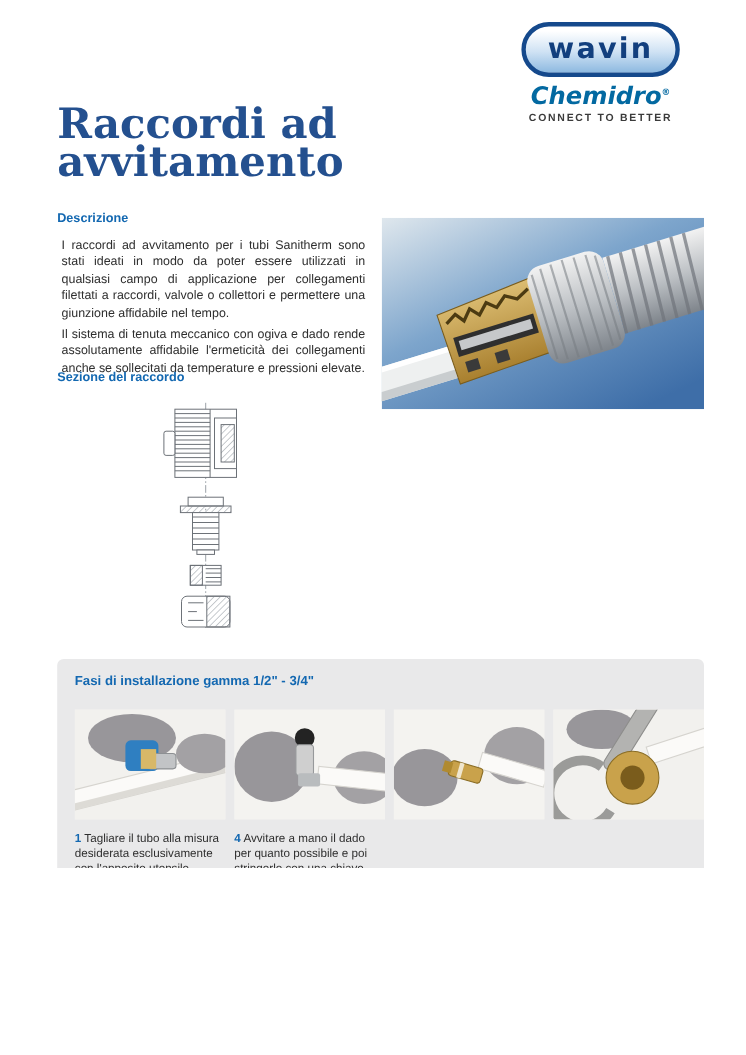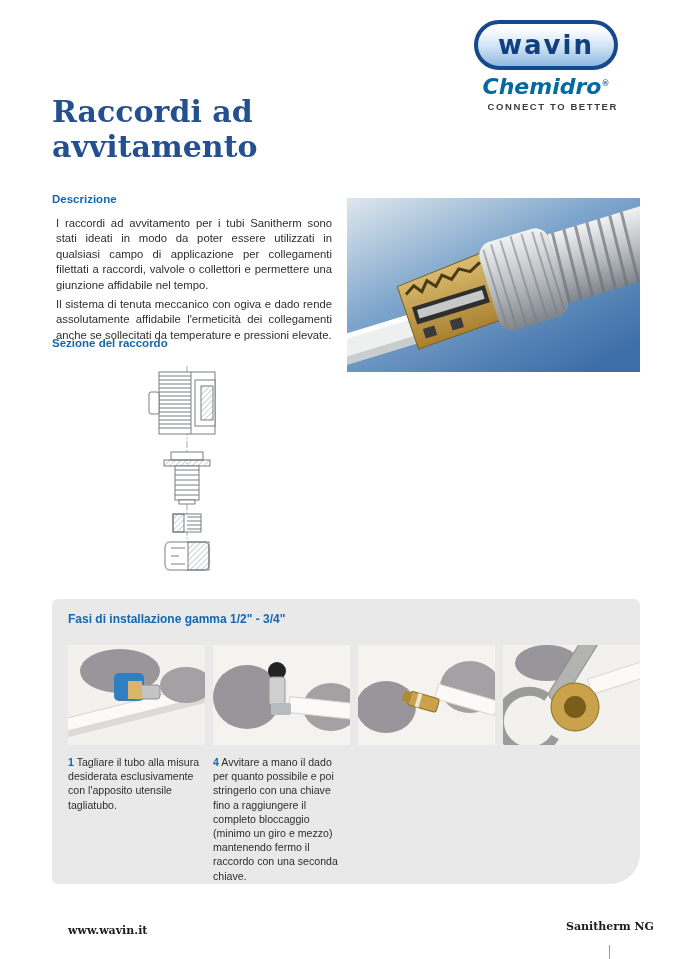--- a/index.html
+++ b/index.html
@@ -1,32 +1,32 @@
 <!DOCTYPE html>
 <html><head>
 <meta charset="utf-8">
 <style>
   html,body{margin:0;padding:0;background:#ffffff;}
-  .page{position:relative;width:678px;height:959px;background:#ffffff;overflow:hidden;
+  .page{position:relative;width:678px;height:789px;background:#ffffff;overflow:hidden;
         font-family:"Liberation Sans",sans-serif;color:#303030;}
 
   
   .logo-block{position:absolute;top:20px;right:60px;width:144px;text-align:center;}
   .wavin-pill{width:136px;height:42px;margin:0 auto;border:4px solid #15498c;border-radius:25px;
       background:linear-gradient(#ffffff 10%,#cfe2f4 55%,#8db9e0 100%);
       display:flex;align-items:center;justify-content:center;
       font-family:"DejaVu Sans",sans-serif;font-weight:bold;font-size:26px;letter-spacing:2px;color:#123f7e;}
   .chemidro{margin-top:2px;font-family:"DejaVu Sans",sans-serif;font-weight:bold;font-style:italic;
       font-size:22px;color:#0369a1;line-height:24px;}
   .chemidro sup{font-size:8px;font-style:normal;}
-  .tagline{margin-top:2px;font-size:9.5px;font-weight:bold;letter-spacing:1.6px;color:#3b3b3b;text-align:right;}
+  .tagline{margin-top:2px;font-size:9.5px;font-weight:bold;letter-spacing:1.6px;color:#3b3b3b;}
 
   
   .page-title{position:absolute;left:52px;top:94px;width:272px;
-      font-family:"DejaVu Serif",serif;font-weight:bold;font-size:30px;line-height:35px;color:#24508f;}
+      font-family:"DejaVu Serif",serif;font-weight:bold;font-size:38px;line-height:35px;color:#24508f;}
 
   
   .sec-heading{position:absolute;font-size:11.5px;font-weight:bold;color:#1368b1;}
   .h-descr{left:52px;top:193px;}
   .h-sezione{left:52px;top:337px;}
   .descr-body{position:absolute;left:52px;top:212px;width:284px;font-size:11.3px;line-height:15.4px;
       text-align:justify;color:#2e2e2e;}
   .descr-body p{margin:4px;}
 
   

